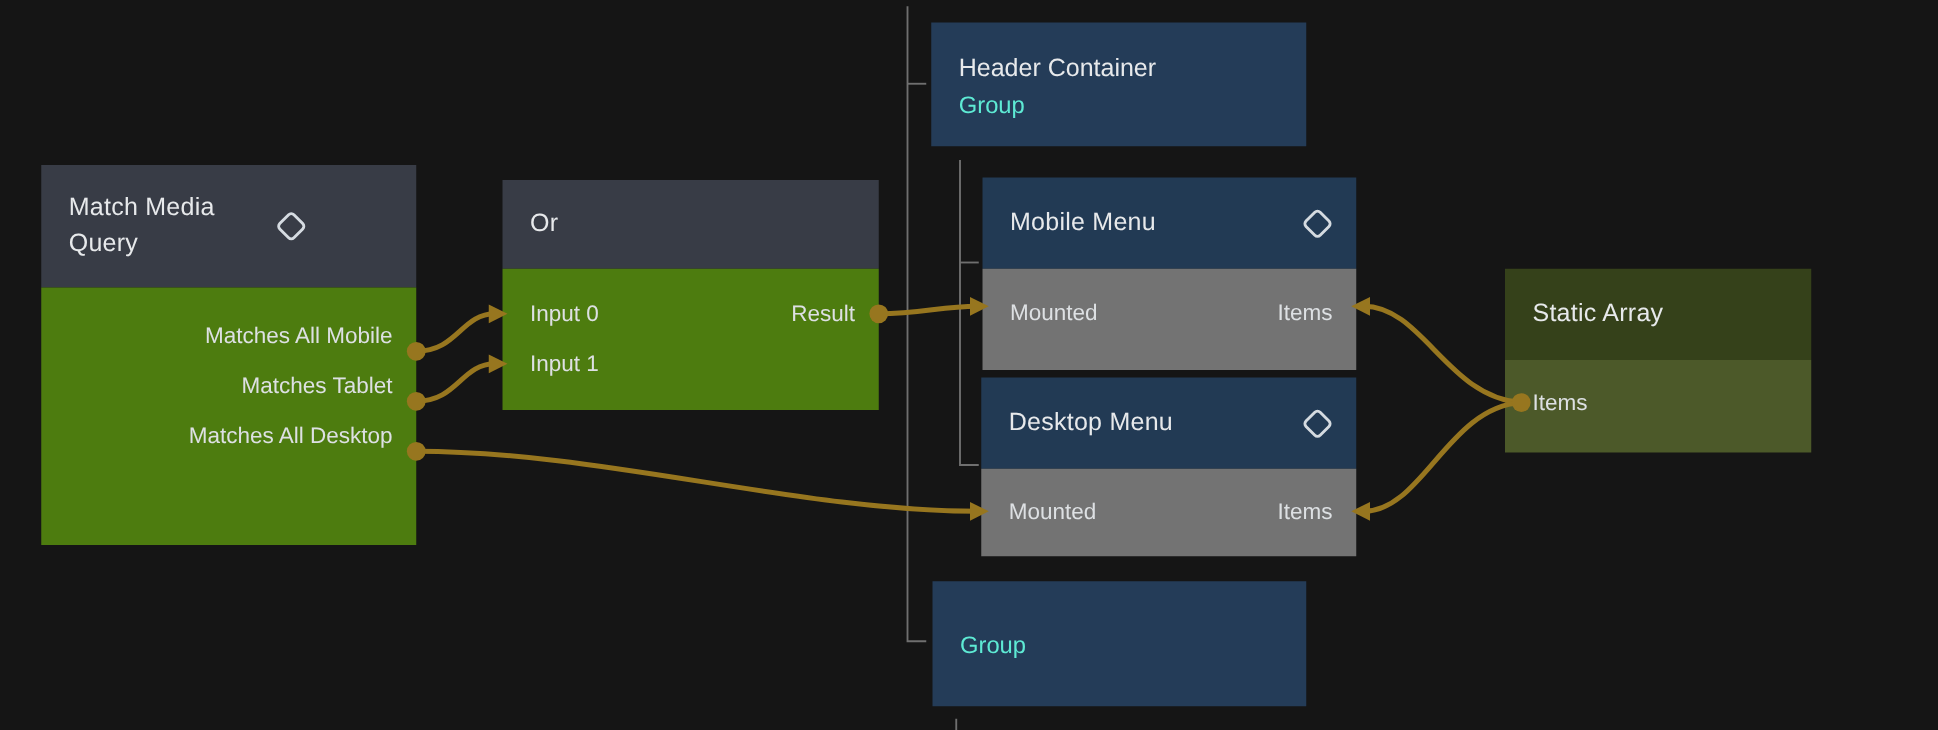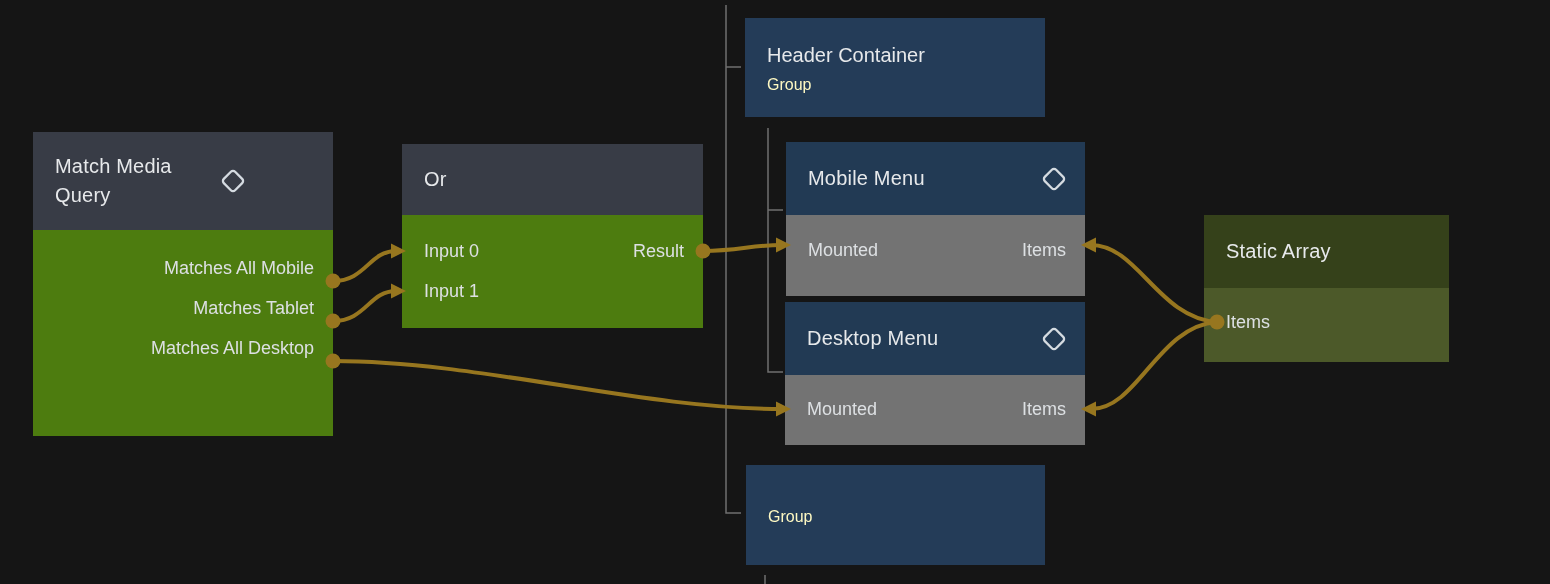--- a/index.html
+++ b/index.html
@@ -19,21 +19,21 @@
   .gray .node-body{background:#4d7c0f;}
   .blue .node-header{background:#223a54;}
   .blue .node-body{background:#737373;}
   .green .node-header{background:#35411a;}
   .green .node-body{background:#4c5929;}
   .container-node{
     background:#243c58;justify-content:center;align-items:flex-start;
     padding:0 22px;box-sizing:border-box;
   }
   .container-node .title{color:#e7e9eb;font-size:20px;line-height:30px;}
-  .container-node .subtitle{color:#fef9c3;font-size:16px;line-height:30px;}
+  .container-node .subtitle{color:#5eead4;font-size:19px;line-height:30px;}
   .node-body{flex:1;box-sizing:border-box;}
   .port-row{
     height:40px;display:flex;align-items:center;justify-content:space-between;
     padding:0 19px 0 22px;color:#dde0e3;font-size:18px;
   }
   .port-out-only{justify-content:flex-end;}
   .diamond-wrap{flex:0 0 auto;display:flex;align-items:center;}
   #edges{position:absolute;left:0;top:0;pointer-events:none;}
   .narrow-title{max-width:165px;}
 </style>

